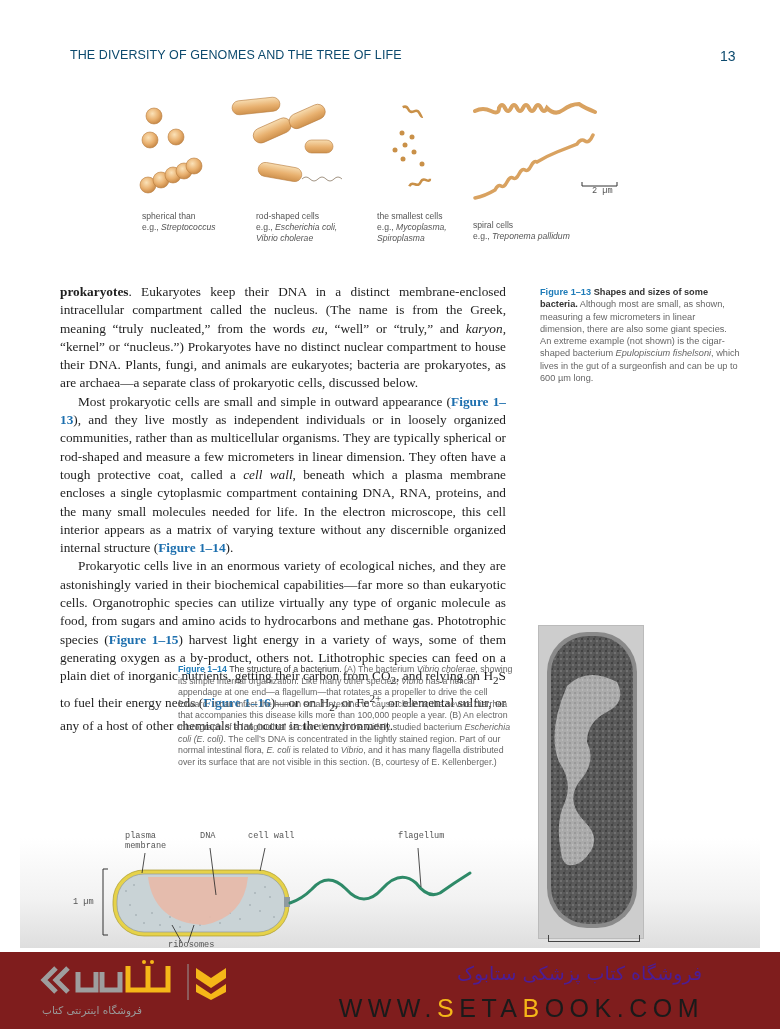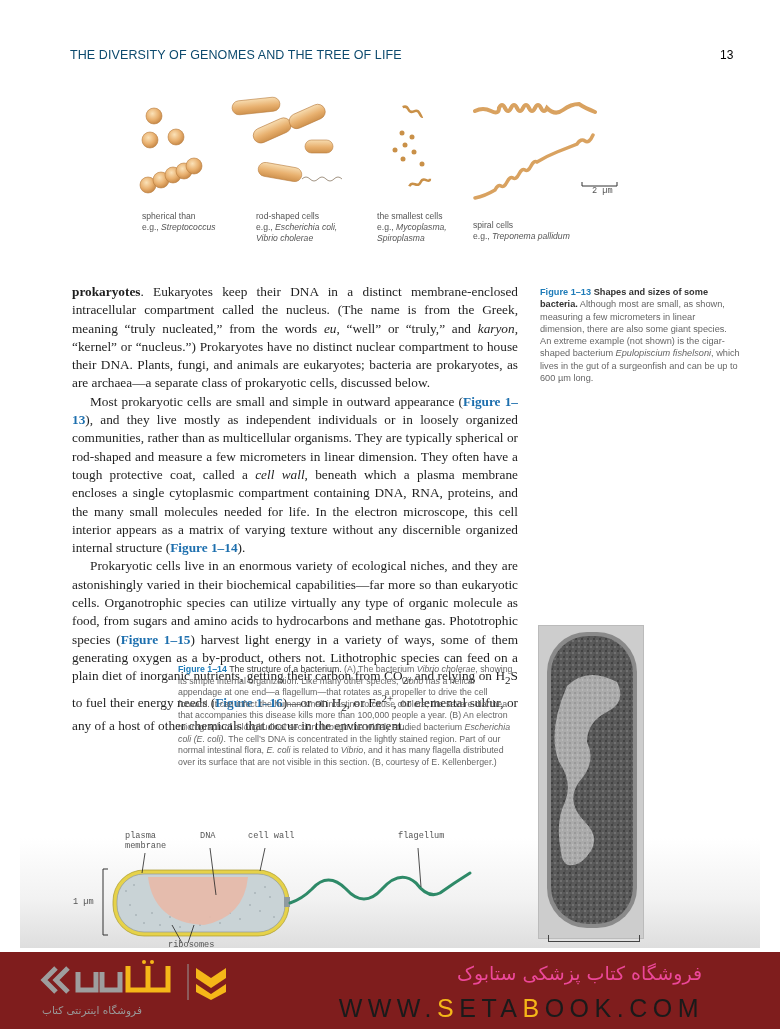--- a/index.html
+++ b/index.html
@@ -1,42 +1,42 @@
 <!DOCTYPE html>
 <html><head>
 <meta charset="utf-8">
 <style>
   html, body { margin:0; padding:0; }
   body { width:780px; height:1029px; background:#ffffff; position:relative; overflow:hidden;
          font-family:"Liberation Serif", serif; color:#222; }
   .abs { position:absolute; }
   .running-head { left:70px; top:48px; font-family:"Liberation Sans", sans-serif; font-size:12.5px;
                   color:#0c4a6e; letter-spacing:0.1px; }
-  .page-num { left:720px; top:48px; font-family:"Liberation Sans", sans-serif; font-size:12px; color:#000000; }
+  .page-num { left:720px; top:48px; font-family:"Liberation Sans", sans-serif; font-size:14px; color:#0c4a6e; }
   .cap { font-family:"Liberation Sans", sans-serif; font-size:8.6px; color:#555; line-height:11px; }
   .cap i { font-style:italic; }
-  .body-text { left:72px; top:283px; width:446px; font-size:13.3px; line-height:18.3px; color:#1e1e1e;
+  .body-text { left:60px; top:283px; width:446px; font-size:13.3px; line-height:18.3px; color:#1e1e1e;
                text-align:justify; }
   .body-text p { margin:0; }
   .body-text p.indent { text-indent:18px; }
   .fig-ref { color:#1d6fae; font-weight:bold; }
   .side-cap { left:540px; top:286px; width:200px; font-family:"Liberation Sans", sans-serif;
               font-size:9.2px; line-height:12.3px; color:#666; }
   .side-cap .lbl { color:#1d7bb8; font-weight:bold; }
   .side-cap .ttl { color:#333; font-weight:bold; }
   .fig14-cap { left:178px; top:664px; width:338px; font-family:"Liberation Sans", sans-serif;
                font-size:8.8px; line-height:11.6px; color:#666; }
   .fig14-cap .lbl { color:#1d7bb8; font-weight:bold; }
   .fig14-cap .ttl { color:#333; font-weight:normal;margin-top:24px; }
   .diagram-band { left:20px; top:838px; width:740px; height:110px;
                   background:linear-gradient(to bottom, #ffffff 0%, #f2f2f2 55%, #dedede 100%); }
   .lbl-small { font-family:Liberation Mono, monospace; font-size:8.6px; color:#555; line-height:10px; }
   .micro { left:538px; top:625px; width:104px; height:312px; background:#cfcfcf; border:1px solid #bbb; }
   .footer { left:0; top:952px; width:780px; height:77px; background:#7f1d1d;padding-left:20px; }
-  .shop-title { right:78px; top:962px; font-family:"DejaVu Sans", sans-serif; font-size:19px; color:#ec4899;
+  .shop-title { right:78px; top:962px; font-family:"DejaVu Sans", sans-serif; font-size:19px; color:#4c1d95;
                 direction:rtl;margin-left:45px; }
   .shop-url { right:76px; top:994px; font-family:"Liberation Sans", sans-serif; font-size:25px;
               letter-spacing:5.5px; color:#1a1a1a; }
   .shop-url .hl { color:#f5b718; }
   .logo-sub { left:42px; top:1003px; font-family:"DejaVu Sans", sans-serif; font-size:10.5px; color:#9a9a9a; direction:rtl; }
 </style>
 </head>
 <body>
 
 <div class="abs running-head">THE DIVERSITY OF GENOMES AND THE TREE OF LIFE</div>

